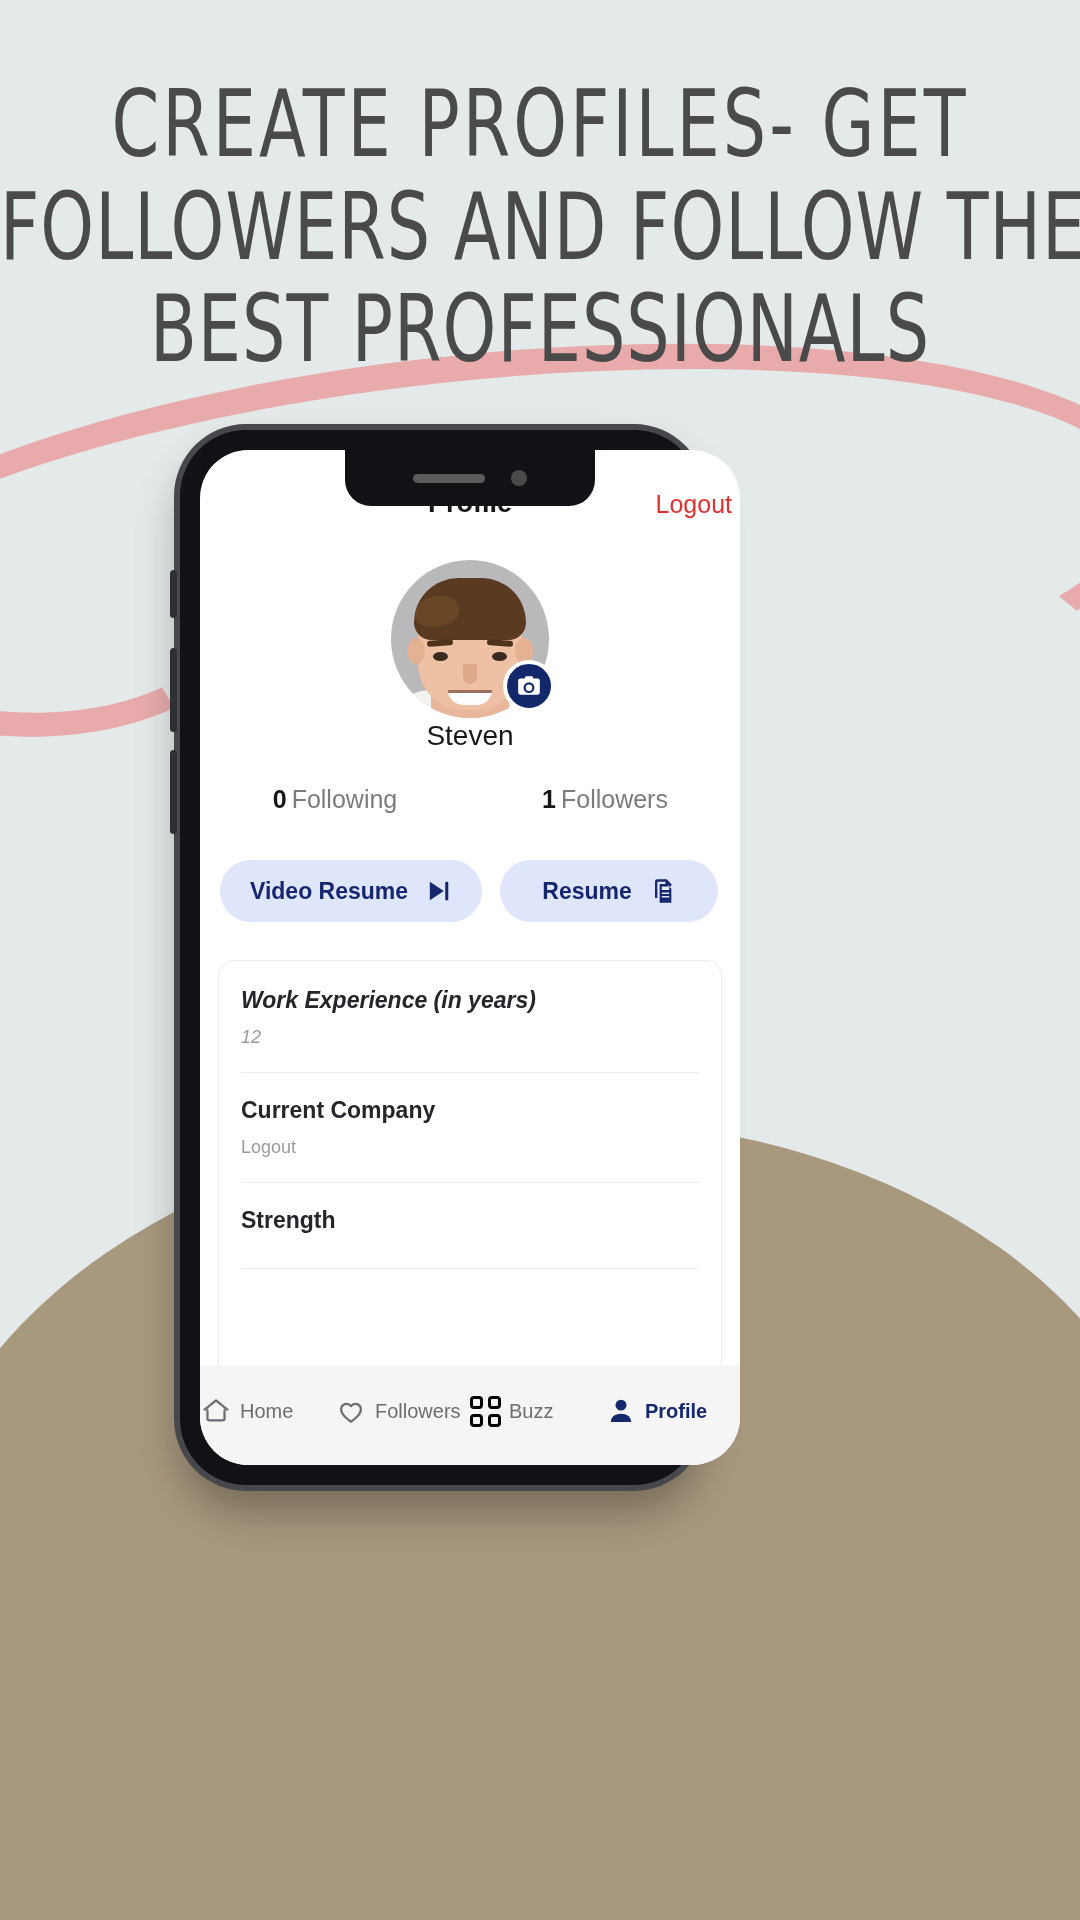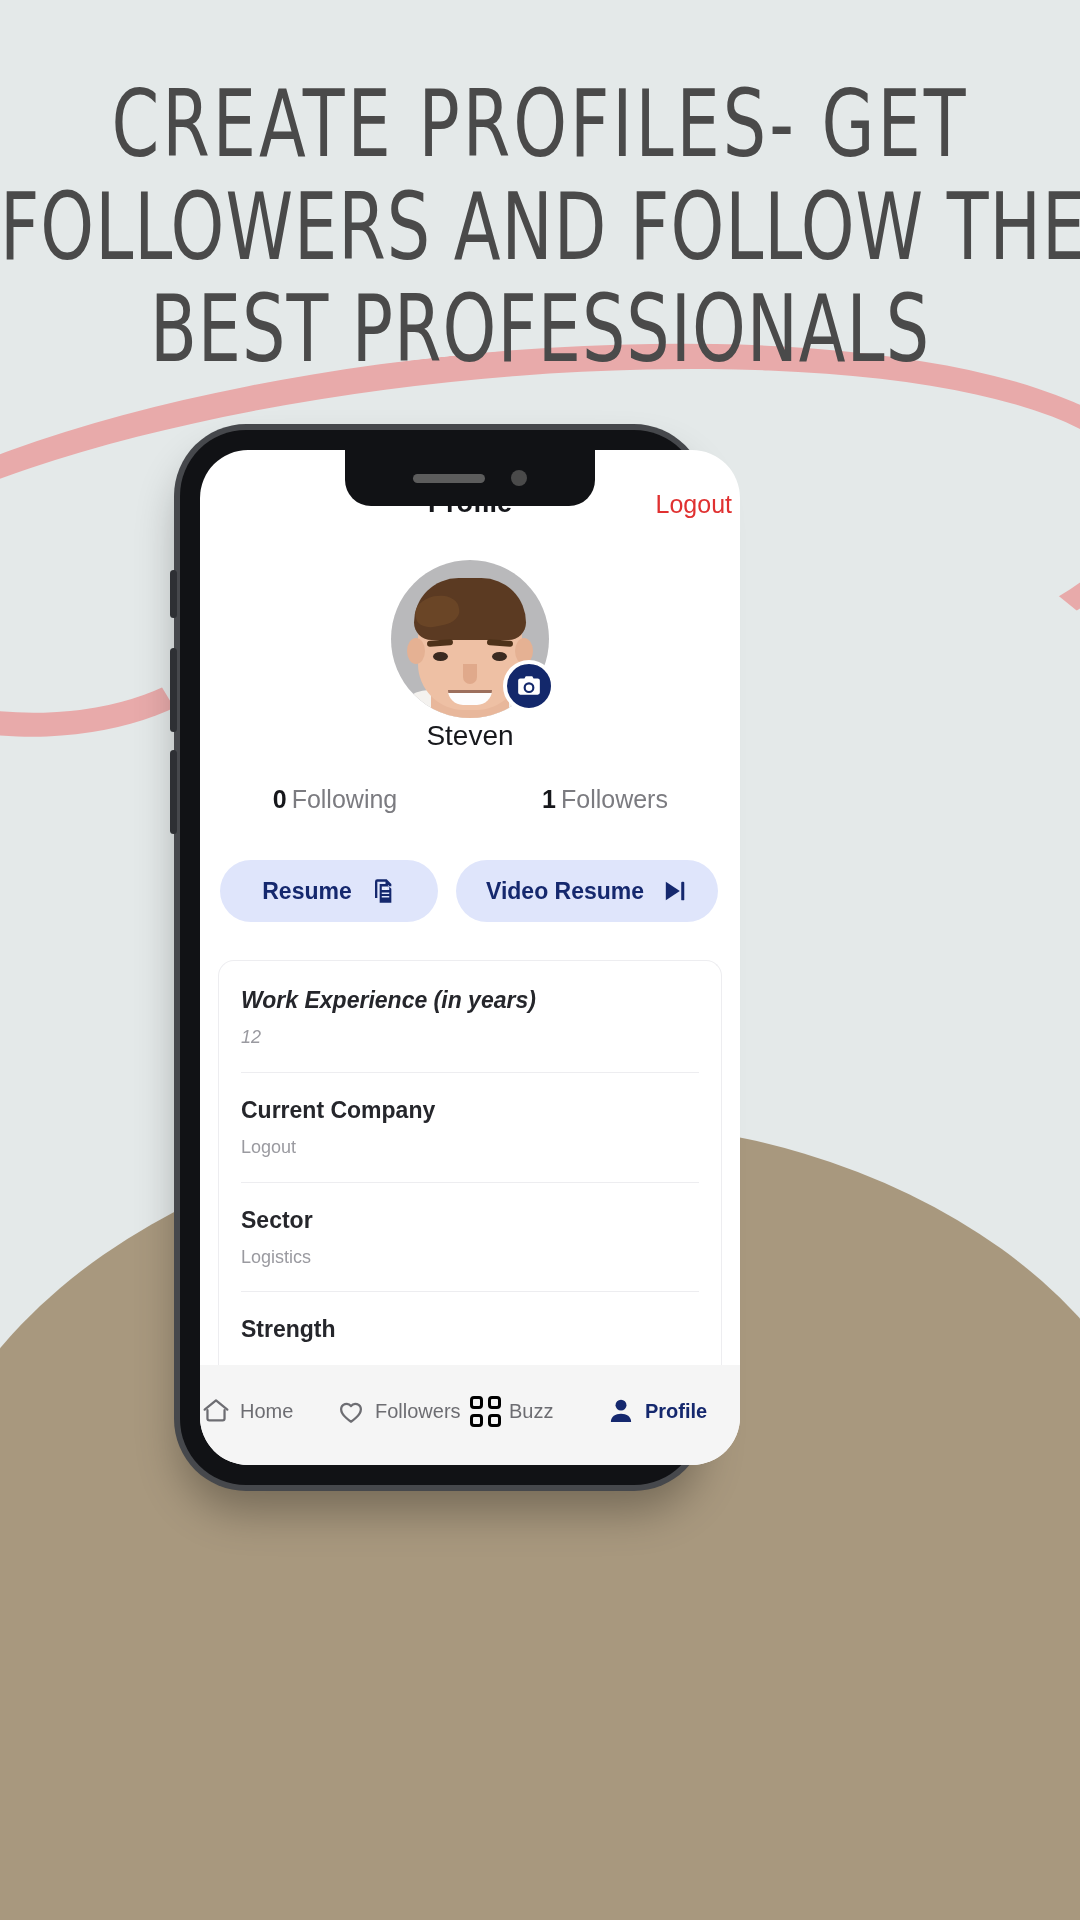--- a/index.html
+++ b/index.html
@@ -408,49 +408,45 @@
     <div id="stats-row">
       <div class="stat-cell">
         <span class="stat-value">0</span><span>Following</span>
       </div>
       <div class="stat-cell">
         <span class="stat-value">1</span><span>Followers</span>
       </div>
     </div>
 
     <div id="resume-buttons">
+      <div class="resume-btn" id="video-resume-button">
+        <span>Video Resume</span>
+        <svg viewBox="0 0 24 24">
+          <path fill="#15286e" d="M5 4l12 8-12 8V4z"></path>
+          <rect fill="#15286e" x="18.2" y="4" width="2.6" height="16" rx="1"></rect>
+        </svg>
+      </div>
       <div class="resume-btn" id="resume-button">
         <span>Resume</span>
         <svg viewBox="0 0 24 24">
           <path fill="#15286e" d="M8 2h8l4 4v2h-2V7h-3V4H8v14H6V4a2 2 0 0 1 2-2z"></path>
           <path fill="#15286e" d="M10 6h6l4 4v12H10V6zm1.8 2.2v3h6.4v-3h-6.4zm0 5v1.4h6.4v-1.4h-6.4zm0 3v1.4h6.4v-1.4h-6.4z"></path>
           <text x="12.2" y="10.9" font-size="3.1" font-family="Liberation Sans, sans-serif" fill="#ffffff" font-weight="bold">CV</text>
         </svg>
       </div>
-      <div class="resume-btn" id="video-resume-button">
-        <span>Video Resume</span>
-        <svg viewBox="0 0 24 24">
-          <path fill="#15286e" d="M5 4l12 8-12 8V4z"></path>
-          <rect fill="#15286e" x="18.2" y="4" width="2.6" height="16" rx="1"></rect>
-        </svg>
-      </div>
     </div>
 
     <div id="info-card">
       <div class="info-row">
         <div class="info-label">Work Experience (in years)</div>
         <div class="info-value">12</div>
       </div>
       <div class="info-row">
         <div class="info-label">Current Company</div>
         <div class="info-value">Logout</div>
-      </div>
-      <div class="info-row">
-        <div class="info-label">Sector</div>
-        <div class="info-value">Logistics</div>
       </div>
       <div class="info-row">
         <div class="info-label">Strength</div>
 
       </div>
     </div>
 
     <div id="bottom-nav">
 
       <div class="nav-item">

